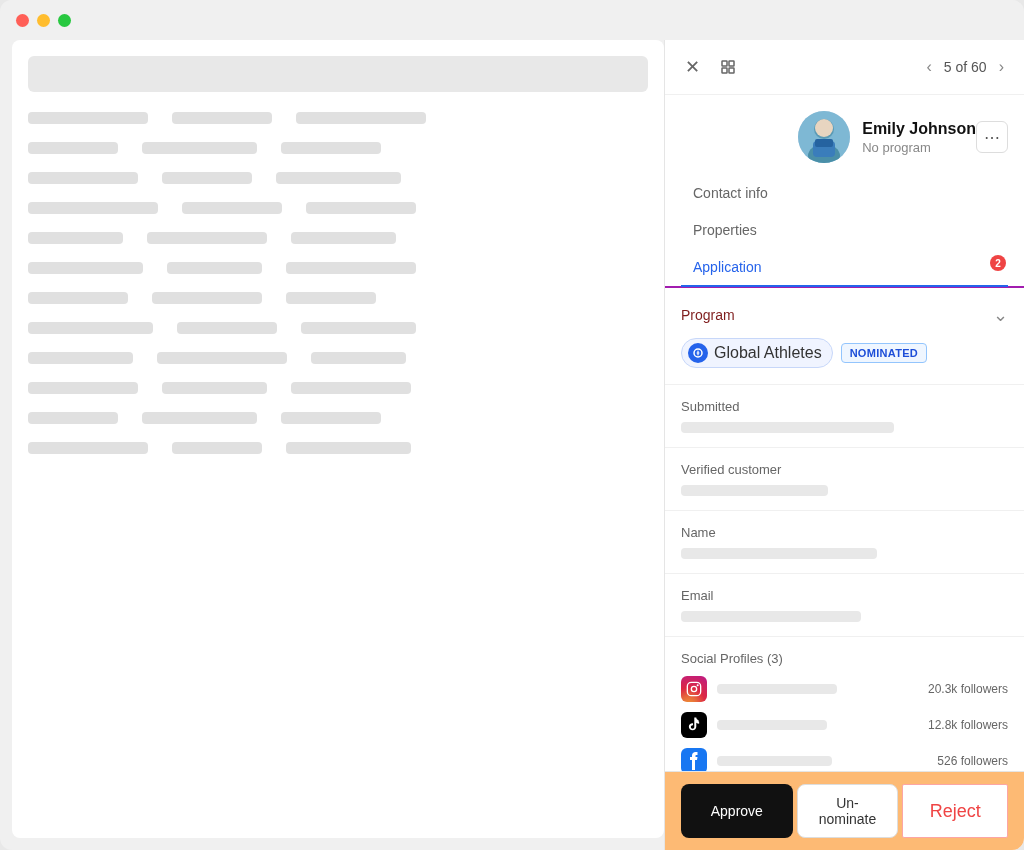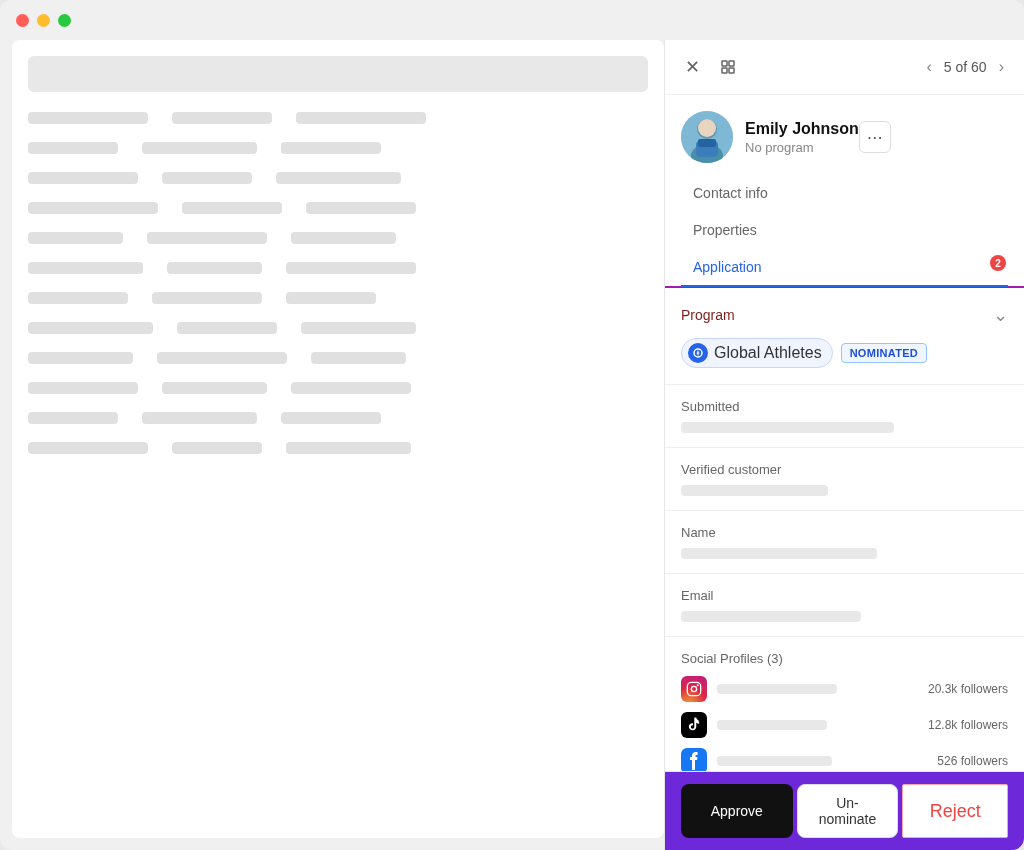--- a/index.html
+++ b/index.html
@@ -127,21 +127,21 @@
       cursor: pointer;
       color: #888;
       font-size: 16px;
       padding: 2px 4px;
     }
 
     
     .profile-header {
       display: flex;
       align-items: center;
-      justify-content: flex-start;
+      justify-content: flex-end;
       padding: 16px 16px 12px;
     }
 
     .profile-left {
       display: flex;
       align-items: center;
       gap: 12px;
     }
 
     .avatar {
@@ -361,21 +361,21 @@
       white-space: nowrap;
       margin-left: auto;
     }
 
     
     .panel-actions {
       display: flex;
       gap: 4px;
       padding: 12px 16px;
       border-top: 1px solid #e5e5e5;
-      background: #6d28d9;
+      background: #fdba74;
     }
 
     .btn-approve {
       background: #111;
       color: white;
       border: none;
       border-radius: 8px;
       padding: 10px 20px;
       font-size: 14px;
       font-weight: 500;

